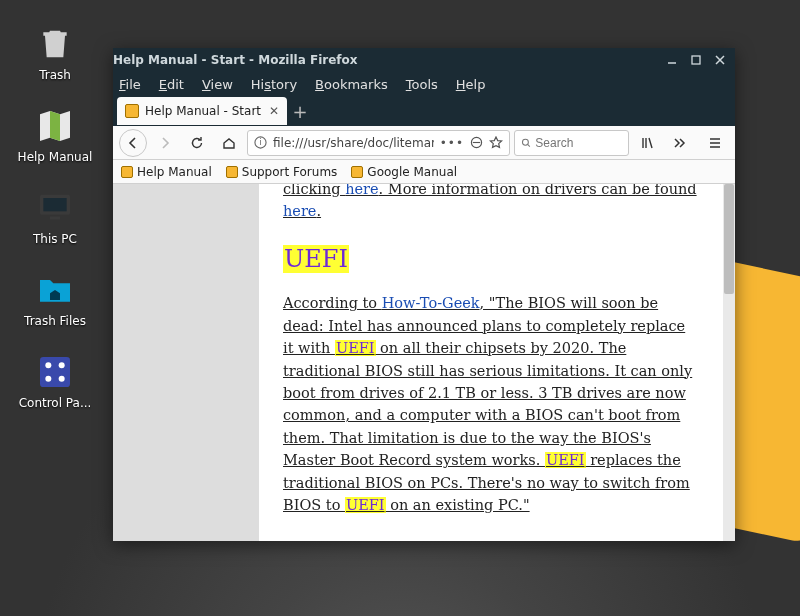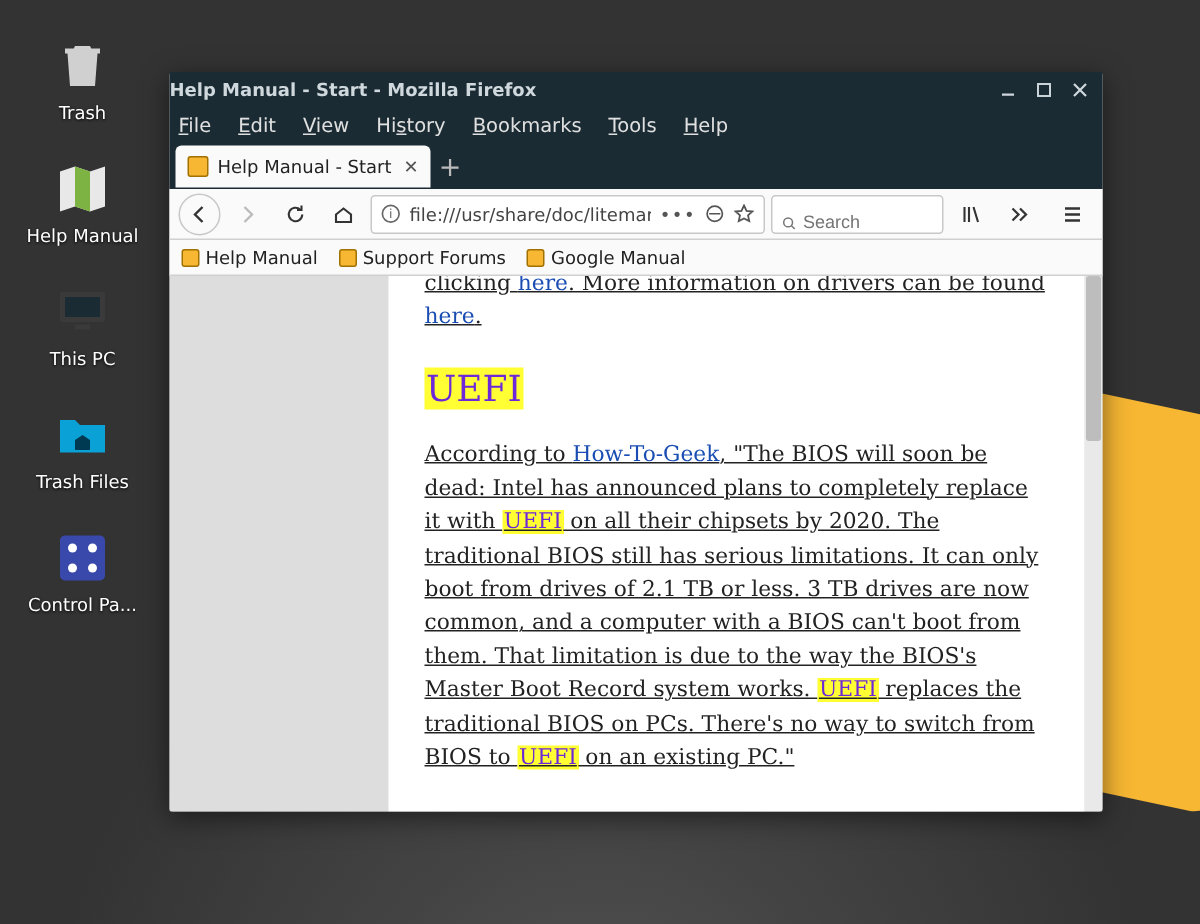--- a/index.html
+++ b/index.html
@@ -33,21 +33,21 @@
   .tab .tabtitle { flex:1; white-space:nowrap; overflow:hidden; text-overflow:ellipsis; }
   .tab .close { margin-left:8px; color:#555; cursor:pointer; }
   .newtab { width:26px; height:24px; color:#bbb; display:flex; align-items:center; justify-content:center; cursor:pointer; font-size:18px; }
 
   #navrow { height:34px; background:#fafafa; border-bottom:1px solid #d0d0d0; display:flex; align-items:center; padding:0 6px; gap:4px; }
   .navbtn { width:28px; height:28px; display:flex; align-items:center; justify-content:center; border-radius:4px; cursor:pointer; color:#333; }
   .navbtn.disabled { color:#bbb; cursor:default; }
   .navbtn.round { border:1px solid #c8c8c8; border-radius:14px; }
   #urlbar { flex:1; height:26px; border:1px solid #c8c8c8; border-radius:3px; background:#fff; display:flex; align-items:center; padding:0 6px; font-size:12px; color:#444; gap:6px; min-width:0; }
   #urlbar .urltxt { flex:1; white-space:nowrap; overflow:hidden; }
-  #searchbox { width:115px; height:26px; border:1px solid #c8c8c8; border-radius:3px; background:#fff; display:flex; align-items:flex-end; padding:0 6px; font-size:12px; color:#888; gap:4px; }
+  #searchbox { width:115px; height:26px; border:1px solid #c8c8c8; border-radius:3px; background:#fff; display:flex; align-items:center; padding:0 6px; font-size:12px; color:#888; gap:4px; }
   #searchbox input { border:none; outline:none; width:100%; font-size:12px; color:#333; background:transparent; }
 
   #bookmarksbar { height:24px; background:#fafafa; border-bottom:1px solid #d0d0d0; display:flex; align-items:center; padding:0 8px; gap:14px; font-size:12px; color:#222; }
   .bm { display:flex; align-items:center; gap:4px; cursor:pointer; }
   .bm .bicon { width:12px;height:12px;background:#f7b733;border:1px solid #a07000;border-radius:2px; }
 
   #content { flex:1; position:relative; overflow:hidden; }
   #scrollbar { position:absolute; right:0; top:0; bottom:0; width:12px; background:#e9e9e9; }
   #scrollbar .thumb { position:absolute; left:1px; right:1px; top:0; height:110px; background:#bdbdbd; border-radius:2px; }
   #doc { position:absolute; left:0; right:12px; top:0; bottom:0; background:#dddddd; }

